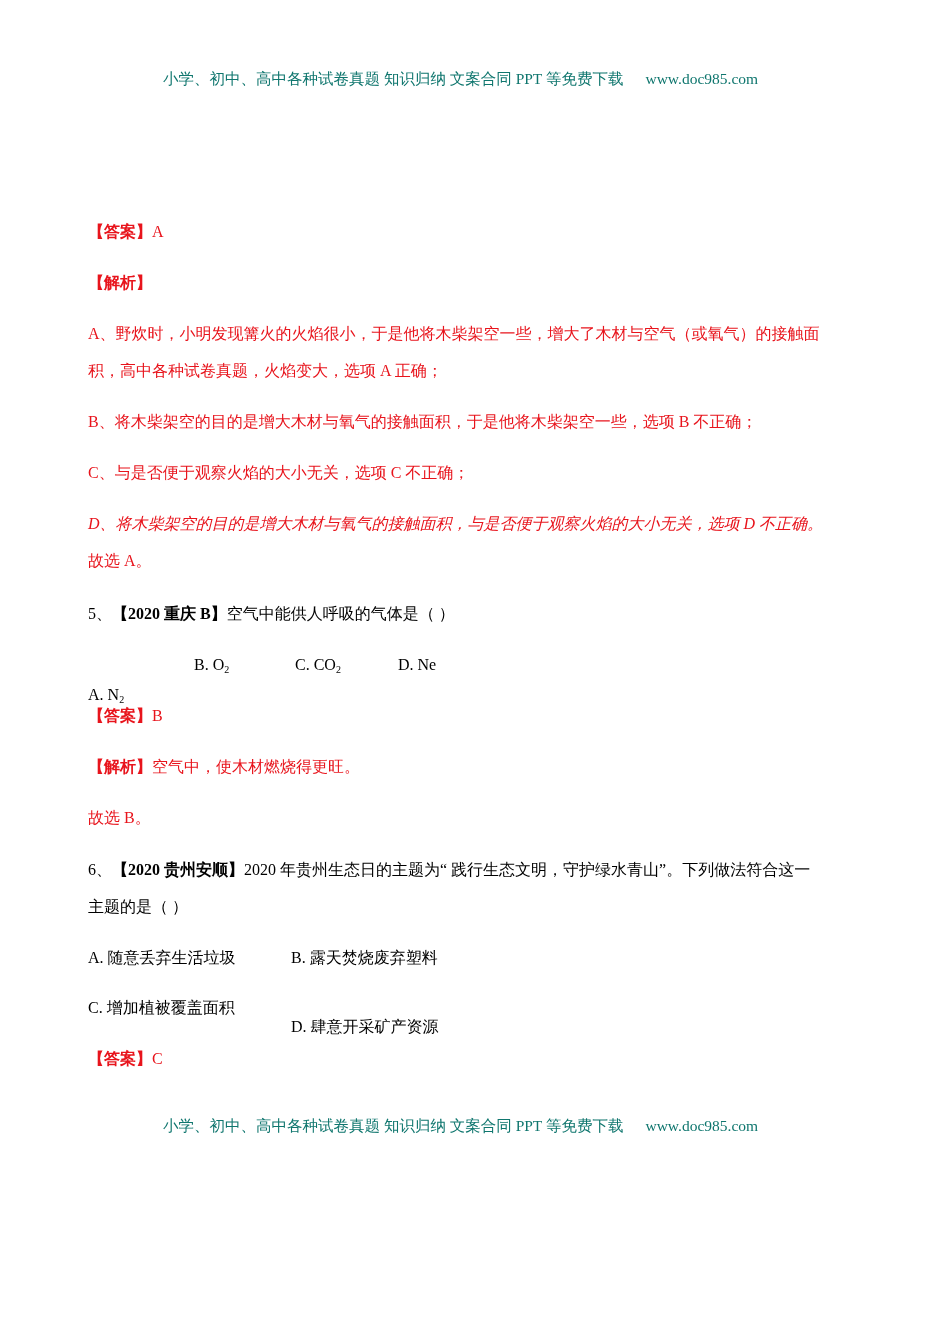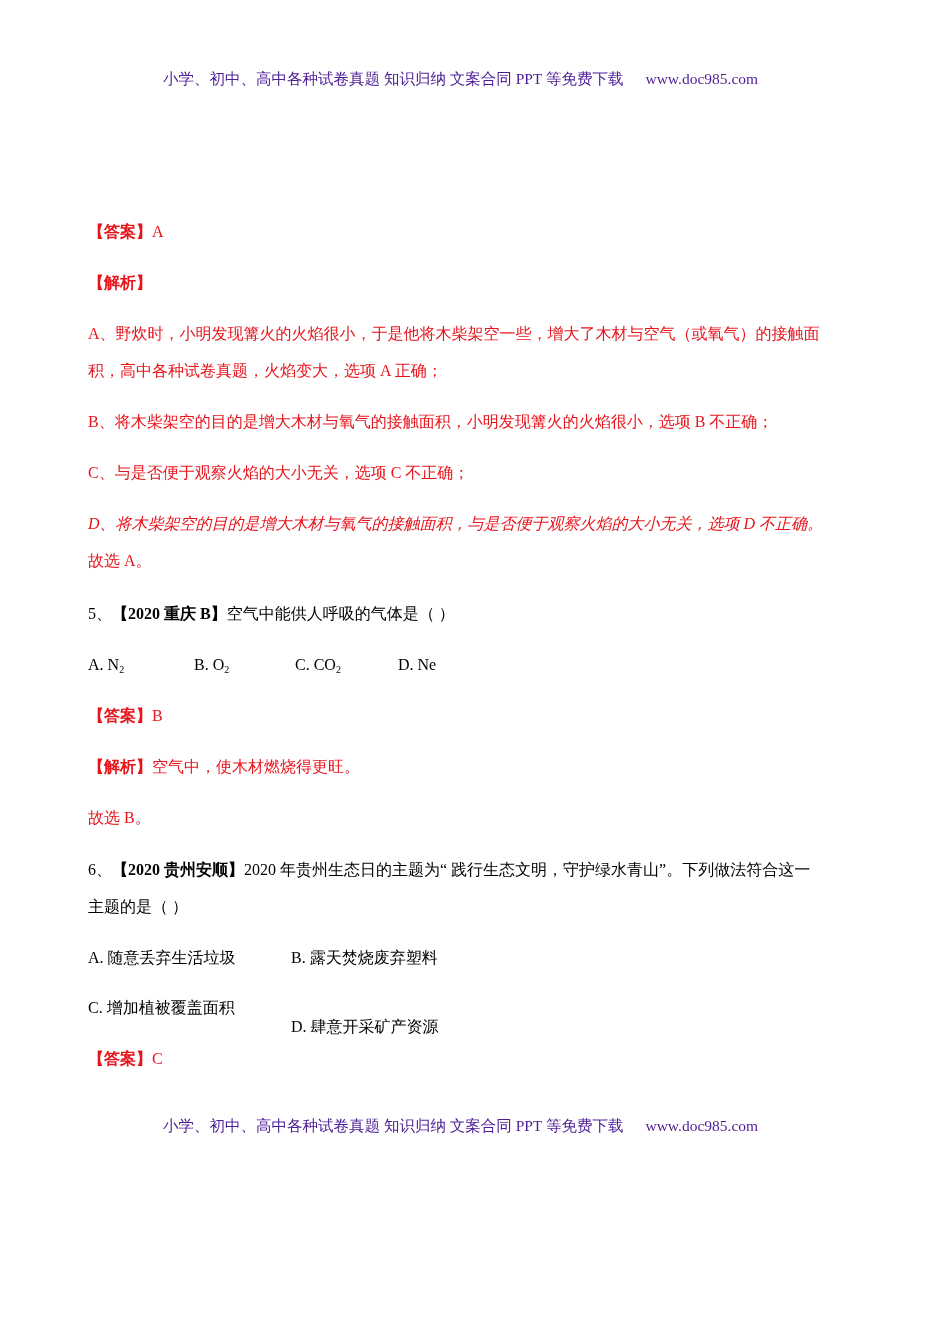--- a/index.html
+++ b/index.html
@@ -1,50 +1,50 @@
 <!DOCTYPE html>
 <html><head>
 <meta charset="utf-8">
 <style>
   html, body { margin: 0; padding: 0; background: #ffffff; }
   body { width: 950px; height: 1344px; position: relative; overflow: hidden;
          font-family: "Liberation Serif", "DejaVu Serif", serif; color: #000; }
   .line { position: absolute; left: 88px; font-size: 16px; line-height: 20px; white-space: nowrap; }
   .red { color: #e8141c; }
-  .hdr { position: absolute; left: 163px; font-size: 15.5px; line-height: 20px; white-space: nowrap; color: #4c1d95; }
+  .hdr { position: absolute; left: 163px; font-size: 15.5px; line-height: 20px; white-space: nowrap; color: #0f766e; }
   .hdr .url { margin-left: 22px; }
   .bracket { font-weight: bold; }
   .opts span.opt { display: inline-block; }
   sub { font-size: 10px; vertical-align: -3px; line-height: 0; }
 </style>
 </head>
 <body>
 
 <div class="hdr" style="top:69px;">
   <span>小学、初中、高中各种试卷真题  知识归纳  文案合同  PPT 等免费下载</span><span class="url">www.doc985.com</span>
 </div>
 
 <div class="line red" style="top:222px;">
   <span class="bracket">【答案】</span><span>A</span>
 </div>
 <div class="line red" style="top:273px;">
   <span class="bracket">【解析】</span>
 </div>
 <div class="line red" style="top:324px;">A、野炊时，小明发现篝火的火焰很小，于是他将木柴架空一些，增大了木材与空气（或氧气）的接触面</div>
 <div class="line red" style="top:361px;">积，高中各种试卷真题，火焰变大，选项 A 正确；</div>
-<div class="line red" style="top:412px;">B、将木柴架空的目的是增大木材与氧气的接触面积，小明发现篝火的火焰很小，选项 B 不正确；</div>
+<div class="line red" style="top:412px;">B、将木柴架空的目的是增大木材与氧气的接触面积，于是他将木柴架空一些，选项 B 不正确；</div>
 <div class="line red" style="top:463px;">C、与是否便于观察火焰的大小无关，选项 C 不正确；</div>
 <div class="line red" style="top:514px;font-style:italic;">D、将木柴架空的目的是增大木材与氧气的接触面积，与是否便于观察火焰的大小无关，选项 D 不正确。</div>
 <div class="line red" style="top:551px;">故选 A。</div>
 
 <div class="line" style="top:604px;">
   <span>5、</span><span class="bracket">【2020 重庆 B】</span><span>空气中能供人呼吸的气体是（        ）</span>
 </div>
 <div class="line opts" style="top:655px;">
-  <span class="opt" style="position:absolute; left:0;"><span>A. </span><span>N</span><sub>2</sub></span>
+  <span class="opt" style="position:absolute; left:0;margin-top:30px;"><span>A. </span><span>N</span><sub>2</sub></span>
   <span class="opt" style="position:absolute; left:106px;"><span>B. </span><span>O</span><sub>2</sub></span>
   <span class="opt" style="position:absolute; left:207px;"><span>C. </span><span>CO</span><sub>2</sub></span>
   <span class="opt" style="position:absolute; left:310px;"><span>D. </span><span>Ne</span></span>
 </div>
 <div class="line red" style="top:706px;">
   <span class="bracket">【答案】</span><span>B</span>
 </div>
 <div class="line red" style="top:757px;">
   <span class="bracket">【解析】</span><span>空气中，使木材燃烧得更旺。</span>
 </div>

